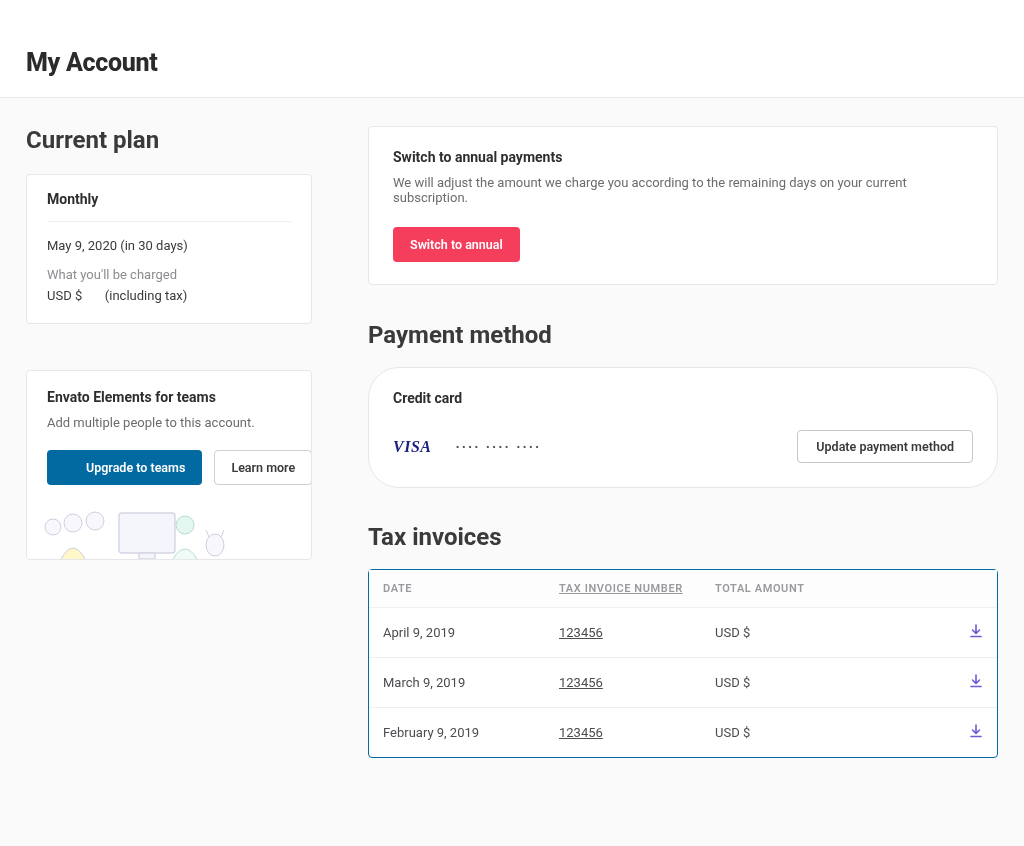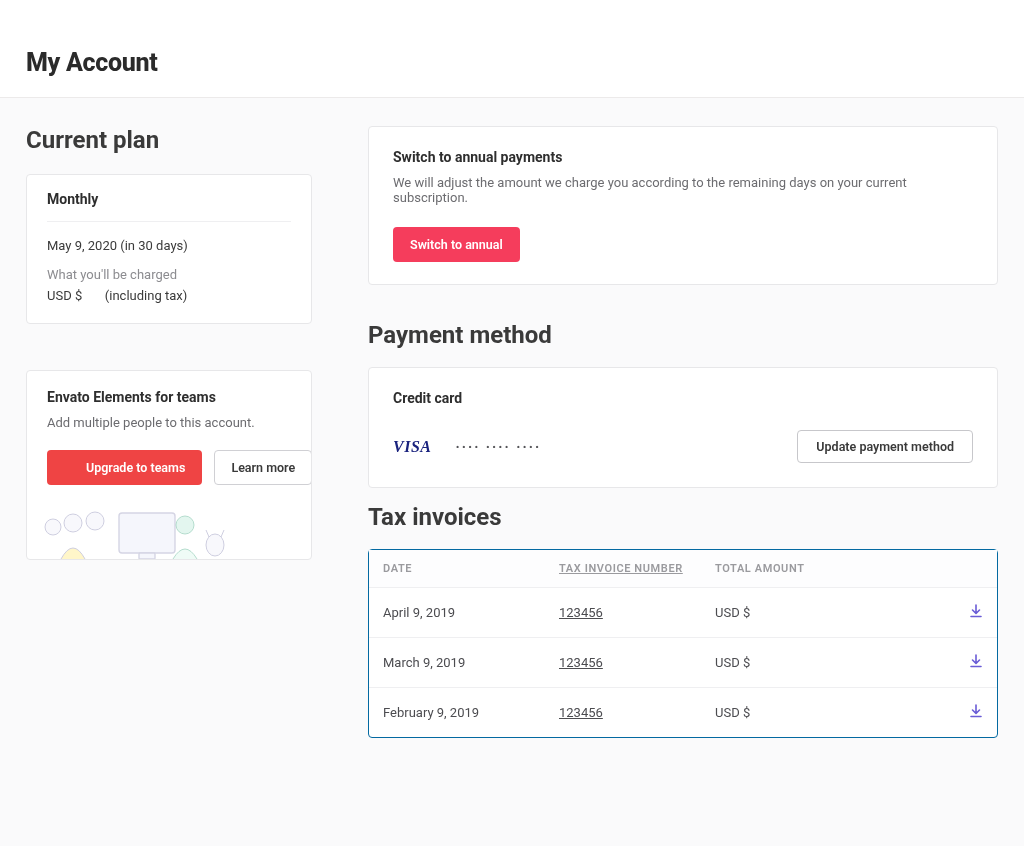--- a/index.html
+++ b/index.html
@@ -96,21 +96,21 @@
     align-items: center;
     font-size: 12.5px;
     font-weight: 600;
     border-radius: 4px;
     padding: 9px 16px;
     cursor: pointer;
     border: 1px solid transparent;
     white-space: nowrap;
   }
   .btn-primary-purple {
-    background: #ef4444;
+    background: #0369a1;
     color: #fff;
     padding-left: 38px;
   }
   .btn-outline {
     background: #fff;
     color: #3a3a3a;
     border: 1px solid #d0d0d4;
   }
   .btn-primary-red {
     background: #f53d5c;
@@ -135,21 +135,22 @@
   }
   .switch-card p {
     font-size: 13px;
     color: #6c6c70;
     margin-bottom: 22px;
   }
   .right-col h2.section { margin-top: 0; }
   .right-col .section.secondary { margin-top: 0px; margin-bottom: 18px; }
   .payment-card {
     padding: 22px 24px 24px 24px;
-    margin-bottom: 15px;
+    margin-bottom: 35px;
+    border-radius: 31px;
   }
   .payment-card h4 {
     font-size: 14px; font-weight:700; color:#2e2e2e;
     margin-bottom: 24px;
   }
   .card-row {
     display:flex; align-items:center; justify-content:space-between;
   }
   .card-row .visa {
     font-family: Liberation Serif, serif;

